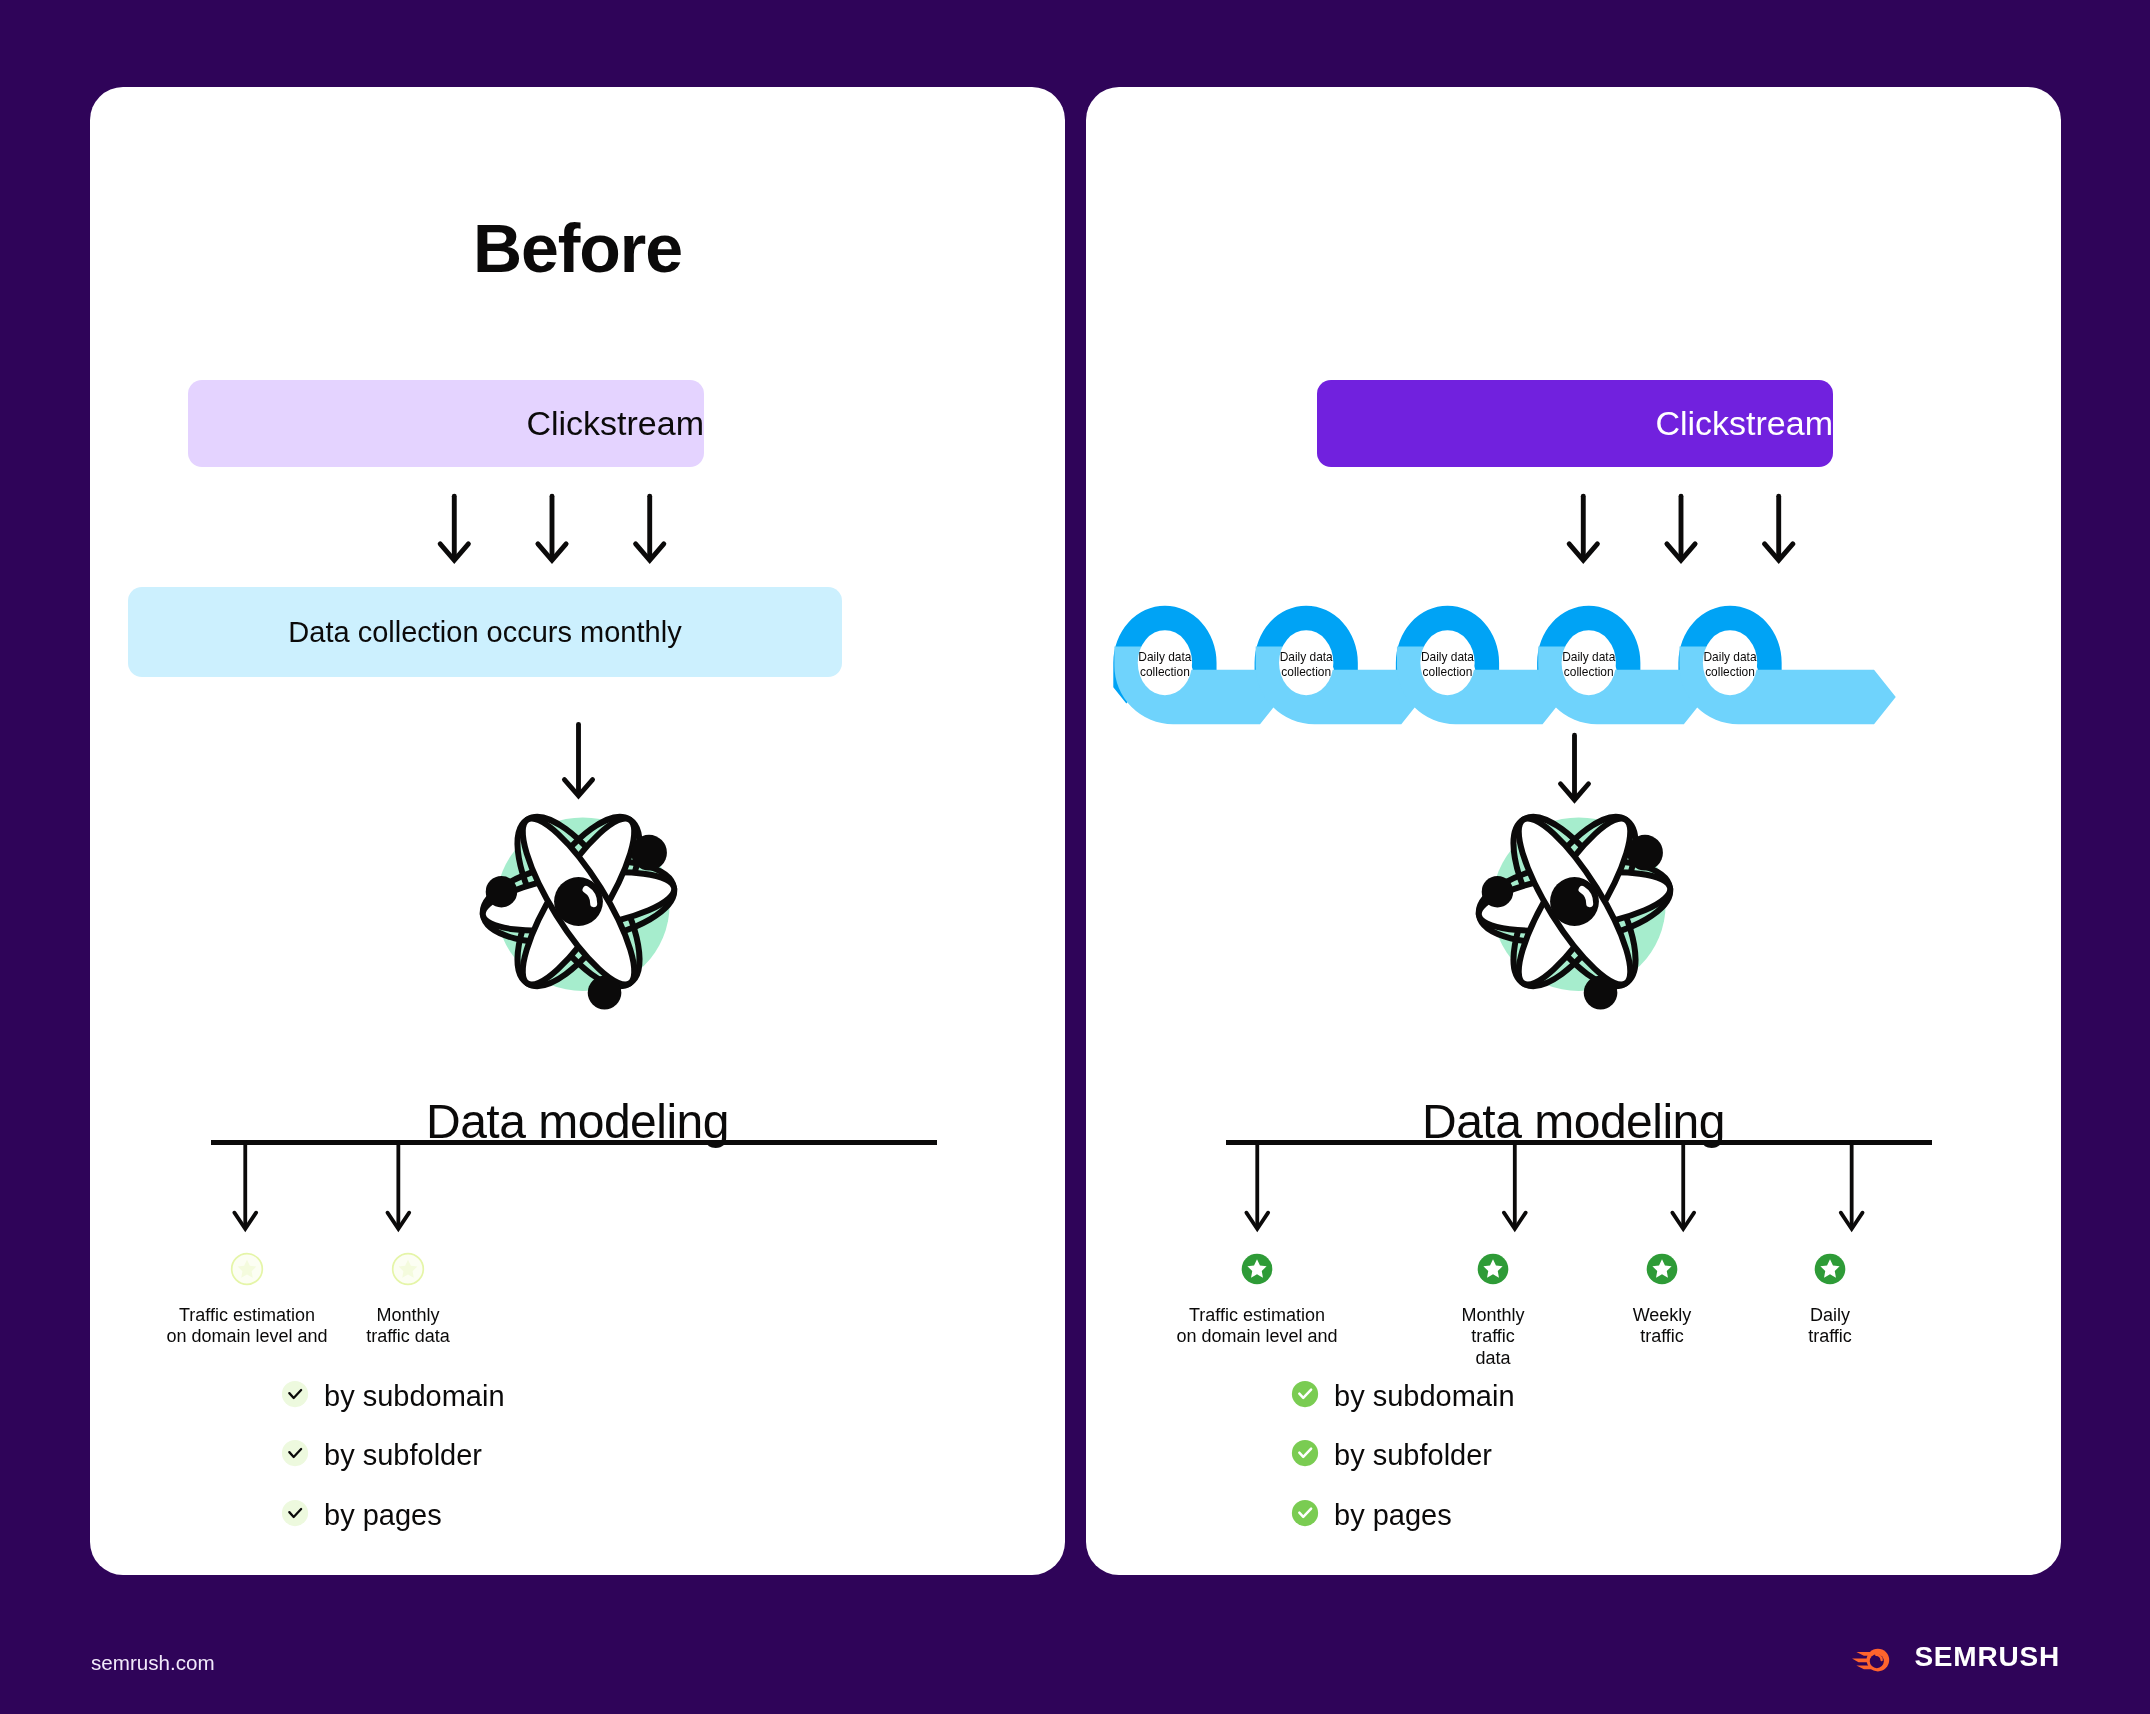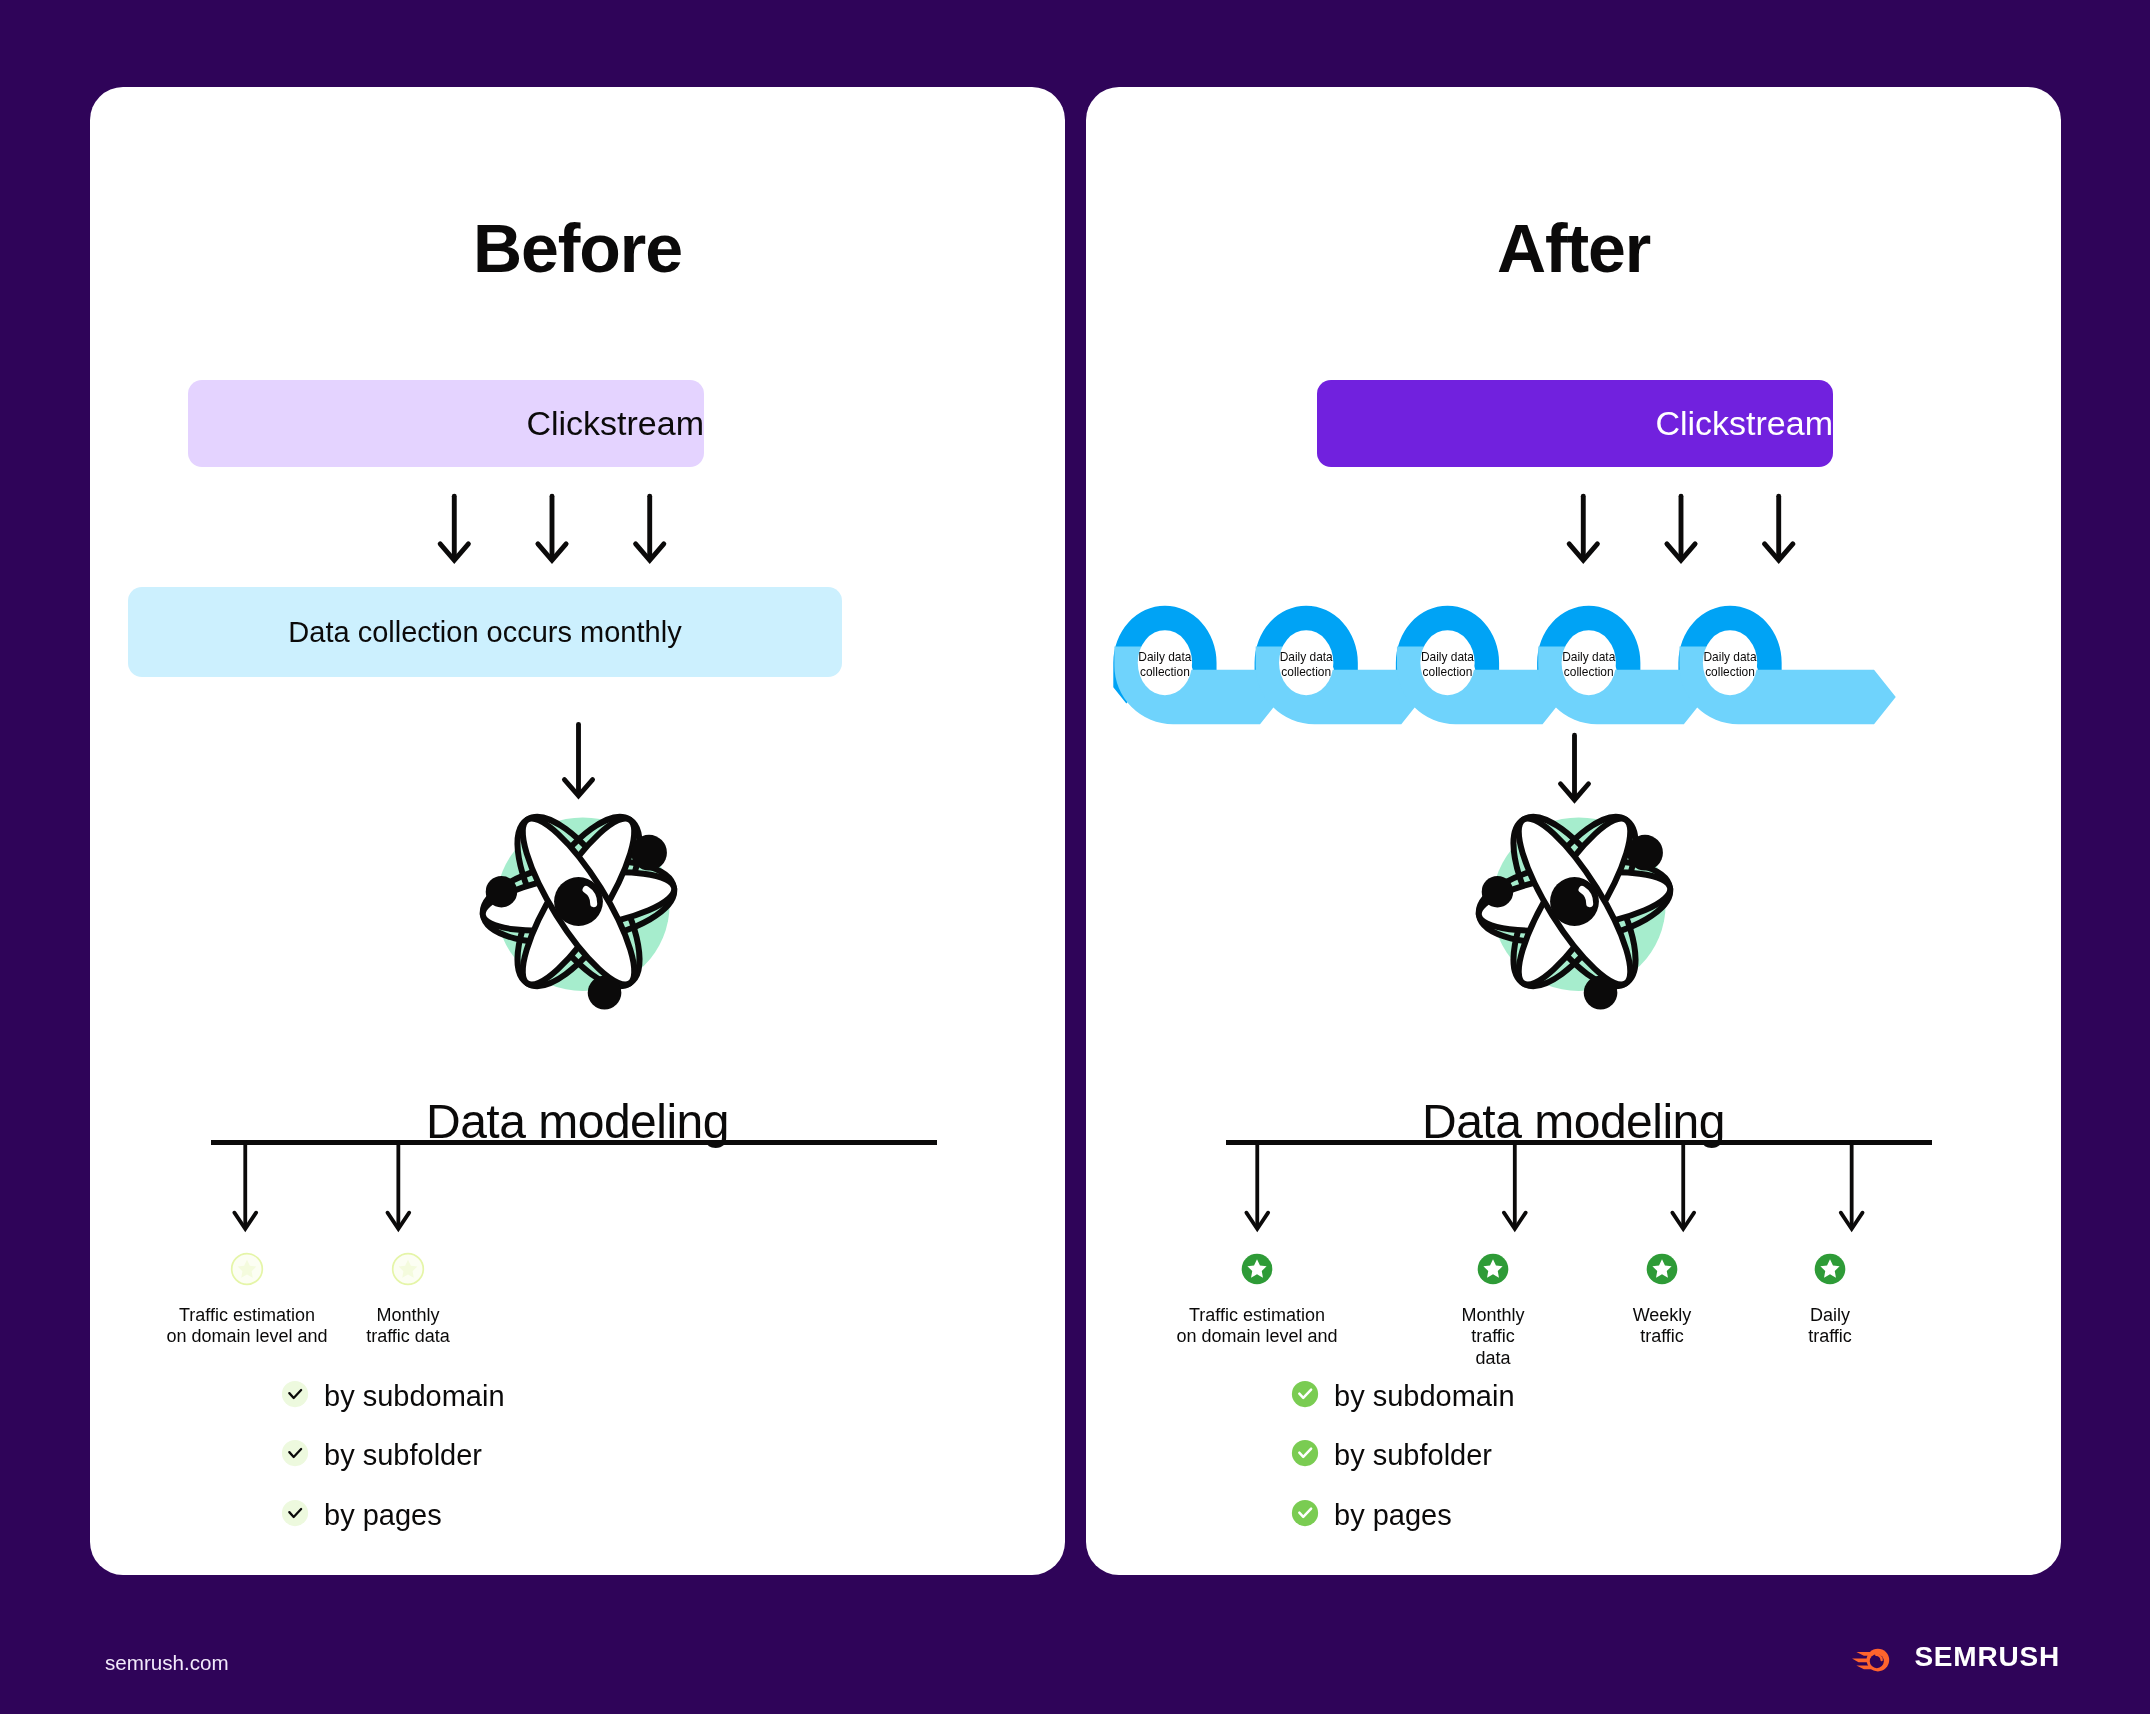--- a/index.html
+++ b/index.html
@@ -114,21 +114,21 @@
   .check-text {
     font-size: 29px;
     color: #0B0A0A;
     margin-left: 15px;
     white-space: nowrap;
   }
 
   
   .footer-url {
     position: absolute;
-    left: 105px; top: 1651px;
+    left: 91px; top: 1651px;
     font-size: 20.6px;
     color: #F2EAFB;
   }
   .brand {
     position: absolute;
     right: 91px; top: 1641px;
     display: flex;
     align-items: flex-end;
     gap: 21px;
   }
@@ -242,21 +242,20 @@
       <svg class="check-icon" viewBox="0 0 32 32">
         <circle cx="16" cy="16" r="15" fill="#EDF9DE"></circle>
         <path d="M9.5 15 L14.5 20.5 L23 11.5" stroke="#0B0A0A" stroke-width="2.6" fill="none" stroke-linecap="round" stroke-linejoin="round"></path>
       </svg>
       <span class="check-text">by pages</span>
     </div>
   </div>
 </div>
 
 <div class="card card-after">
-  <div class="panel-title">After</div>
 
   <div class="chip chip-after">
     <span>Clickstream</span>
   </div>
 
   <svg class="arrow-svg" style="left:481px; top:407px;" width="228" height="76" viewBox="0 0 420 140">
     <g stroke="#0B0A0A" stroke-width="9" fill="none" stroke-linecap="round">
       <path d="M30 4 L30 118"></path>
         <path d="M4 92 L30 122 L56 92"></path>
       <path d="M210 4 L210 118"></path>

